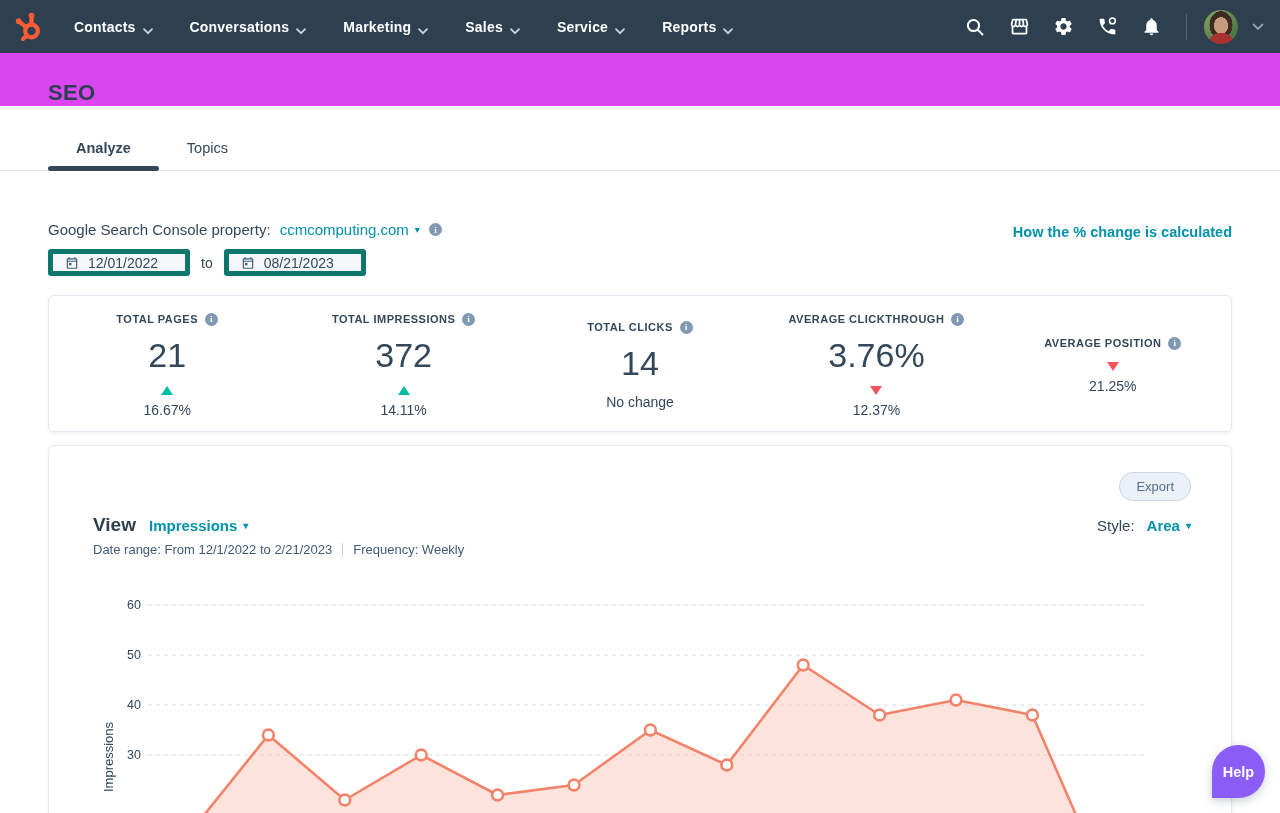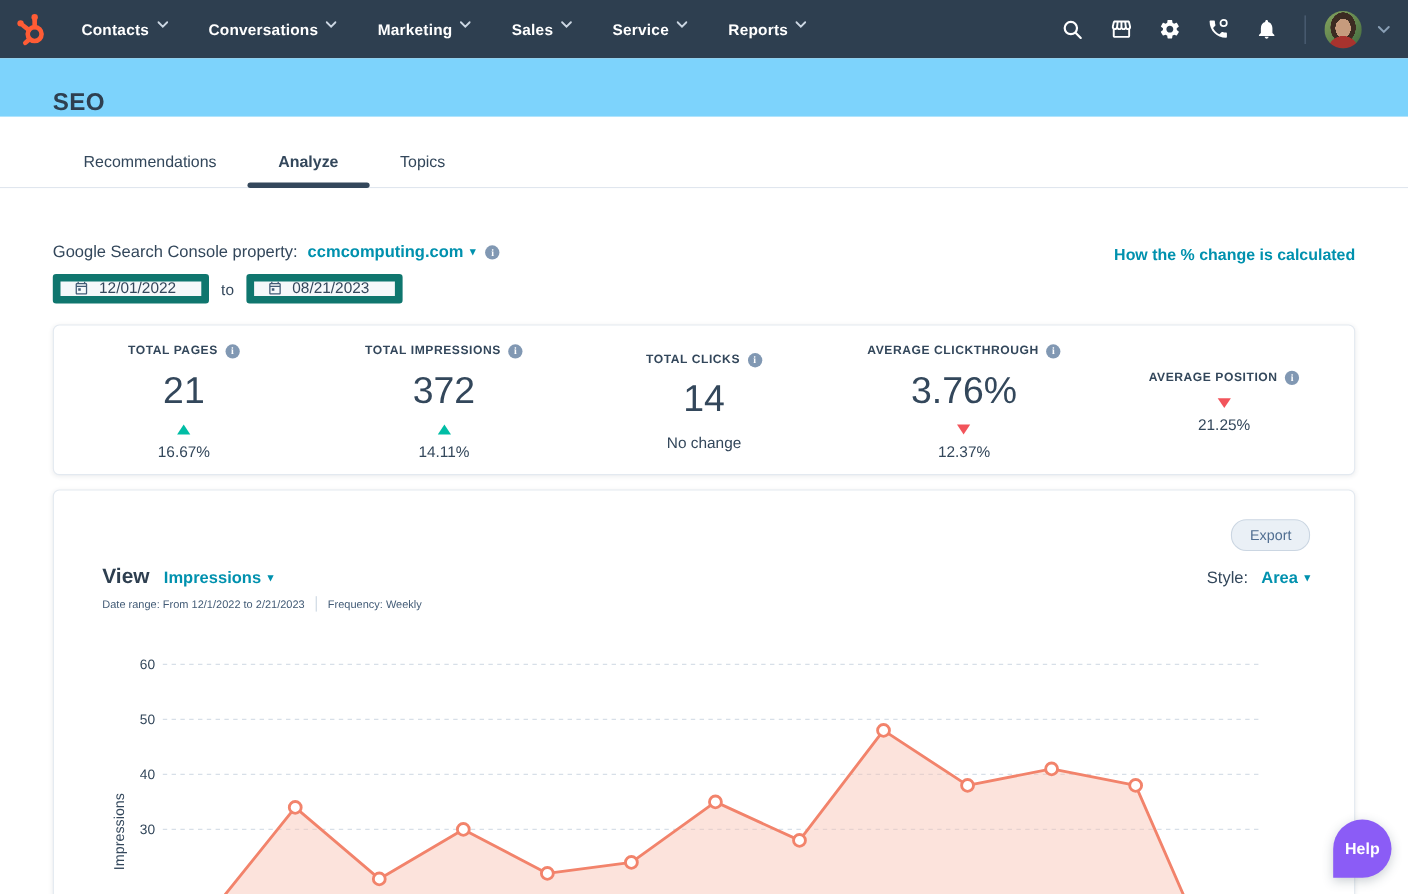--- a/index.html
+++ b/index.html
@@ -4,55 +4,55 @@
 <style>
   * { margin:0; padding:0; box-sizing:border-box; }
   html,body { width:1280px; height:813px; overflow:hidden; background:#fff;
     font-family:"Liberation Sans", sans-serif; color:#33475b; }
 
   
   .topnav { height:53px; background:#2e3f50; display:flex; align-items:center; padding:0 16px 0 14px; }
   .logo { width:32px; height:34px; margin-right:28px; display:flex; align-items:center; cursor:pointer; }
   .nav-items { display:flex; gap:37px; align-items:center; }
   .nav-item { color:#fff; font-size:14px; font-weight:600; letter-spacing:.2px;
-    display:flex; align-items:flex-start; gap:7px; cursor:pointer; white-space:nowrap; }
+    display:flex; align-items:flex-end; gap:7px; cursor:pointer; white-space:nowrap; }
   .nav-caret svg { display:block; }
   .nav-right { margin-left:auto; display:flex; align-items:center; gap:8px; }
   .icon-btn { width:36px; height:36px; display:flex; align-items:center; justify-content:center; cursor:pointer; }
   .nav-divider { width:1px; height:26px; background:#53667b; margin:0 9px; }
   .avatar { width:34px; height:34px; border-radius:50%; cursor:pointer; overflow:hidden;
     background:
       radial-gradient(circle at 50% 108%, #a8332e 0 34%, transparent 35%),
       radial-gradient(ellipse 34% 42% at 50% 46%, #c69b7d 0 60%, transparent 61%),
       radial-gradient(ellipse 62% 74% at 50% 44%, #3c2b22 0 54%, transparent 55%),
       linear-gradient(140deg, #86a55f, #41693f); }
   .avatar-caret { margin-left:6px; cursor:pointer; display:flex; }
 
   
-  .page-head { padding:27px 48px 0; background:#7dd3fc; }
+  .page-head { padding:27px 48px 0; background:#d946ef; }
   .page-title { font-size:22px; font-weight:700; color:#2e3f50; letter-spacing:.3px; }
   .tabs-wrap { border-bottom:1px solid #e0e6ee; padding:0 48px; margin-top:20px; }
   .tabs { display:flex; }
   .tab { padding:14px 28px; font-size:14.5px; color:#33475b; position:relative; cursor:pointer; }
   .tab.active { font-weight:700; }
   .tab.active::after { content:""; position:absolute; left:0; right:0; bottom:-1px; height:5px;
     background:#33475b; border-radius:3px; }
 
   
   .content { padding:0 48px; }
   .filters-row { display:flex; justify-content:space-between; align-items:flex-start; margin-top:50px; }
   .property-line { display:flex; align-items:center; gap:9px; font-size:15px; }
-  .teal-link { color:#0091ae; font-weight:700; cursor:pointer; display:inline-flex; align-items:center; gap:6px; }
+  .teal-link { color:#0091ae; font-weight:400; cursor:pointer; display:inline-flex; align-items:center; gap:6px; }
   .caret-solid { font-size:10px; line-height:1; }
   .help-link { font-size:14.5px; font-weight:700; margin-top:3px;padding-left:16px; }
   .info-i { width:13px; height:13px; border-radius:50%; background:#8198b3; color:#fff; font-size:9px;
     font-weight:700; display:inline-flex; align-items:center; justify-content:center;
     font-family:"Liberation Serif", serif; flex:none; cursor:pointer; }
   .dates-row { display:flex; align-items:center; gap:11px; margin-top:11px; font-size:14px; }
-  .date-input { display:flex; align-items:flex-end; gap:9px; background:#f5f8fa; border:7px solid #0f766e;
+  .date-input { display:flex; align-items:center; gap:9px; background:#f5f8fa; border:5px solid #0f766e;
     border-radius:3px; padding:0 12px; width:142px; height:27px; font-size:14px; color:#33475b; cursor:pointer; }
 
   
   .card { background:#fff; border:1px solid #e3e9f0; border-radius:6px; box-shadow:0 1px 4px rgba(45,62,80,.08); }
   .stats-card { margin-top:19px; height:137px; display:flex; align-items:center; }
   .stat-col { flex:1; text-align:center; }
   .stat-label { font-size:11px; font-weight:700; letter-spacing:.5px; color:#33475b;
     display:inline-flex; gap:7px; align-items:center; }
   .stat-value { font-size:34px; color:#33475b; margin-top:9px; font-weight:400; }
   .stat-delta { margin-top:11px; font-size:14px; color:#33475b; display:flex; justify-content:center;
@@ -65,21 +65,21 @@
   
   .chart-card { margin-top:13px; height:404px; padding:26px 40px 0 44px; position:relative; overflow:hidden; }
   .export-row { display:flex; justify-content:flex-end; }
   .export-btn { background:#eaf0f6; border:1px solid #cbd6e2; border-radius:14px; color:#506e91;
     font-size:13px; padding:6px 16px; cursor:pointer; font-family:inherit; }
   .view-row { display:flex; align-items:baseline; margin-top:13px; }
   .view-label { font-size:19px; font-weight:700; color:#2e3f50; margin-right:13px; }
   .view-dd { font-size:15px; font-weight:700; }
   .style-group { margin-left:auto; font-size:15px; display:flex; gap:12px; align-items:baseline; }
   .style-dd { font-weight:700; }
-  .meta-row { margin-top:6px; font-size:10px; color:#425b76; display:flex; align-items:flex-end; gap:10px; }
+  .meta-row { margin-top:6px; font-size:13px; color:#425b76; display:flex; align-items:flex-end; gap:10px; }
   .meta-divider { width:1px; height:14px; background:#cbd6e2; }
   #chart { display:block; margin:18px 0 0 -44px; overflow:hidden; }
 
   
   .help-btn { position:fixed; right:15px; bottom:15px; width:53px; height:53px; background:#8b5cf6;
     color:#fff; font-size:14.5px; font-weight:700; display:flex; align-items:center; justify-content:center;
     border-radius:50% 50% 50% 0; cursor:pointer; box-shadow:0 3px 10px rgba(45,62,80,.25); }
 </style>
 </head>
 <body>
@@ -183,21 +183,20 @@
       </svg>
     </span>
   </div>
 </header>
 
 <div class="page-head">
   <h1 class="page-title">SEO</h1>
 </div>
 <div class="tabs-wrap">
   <div class="tabs" id="tabs">
-      <div class="tab"><span>Recommendations</span></div>
       <div class="tab active"><span>Analyze</span></div>
       <div class="tab"><span>Topics</span></div>
     </div>
 </div>
 
 <main class="content">
   <div class="filters-row">
     <div>
       <div class="property-line">
         <span>Google Search Console property:</span>

